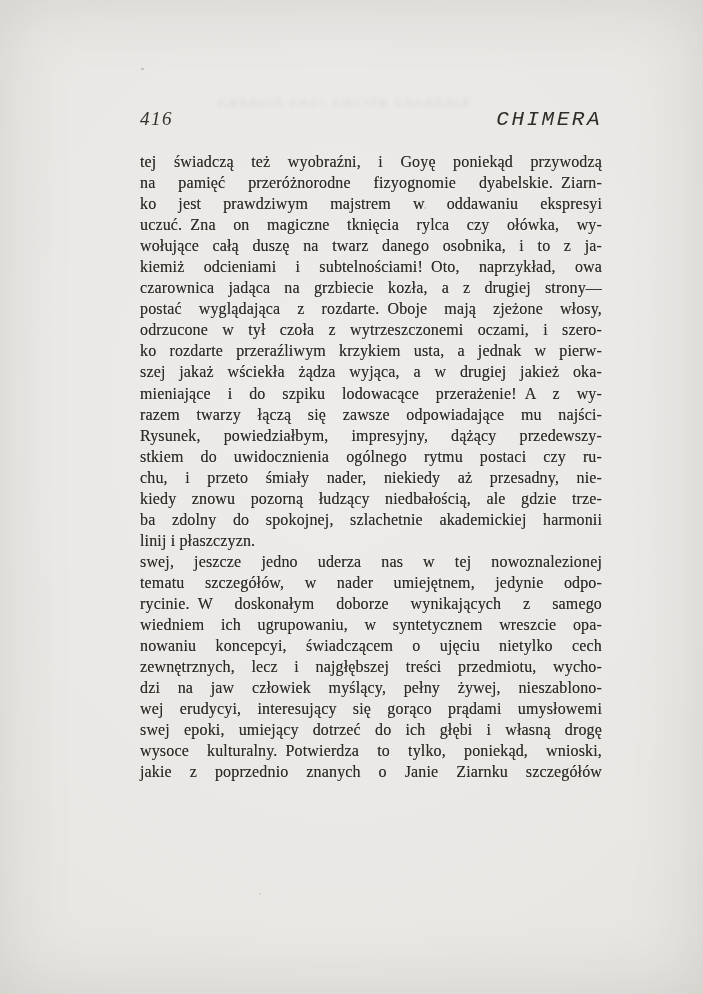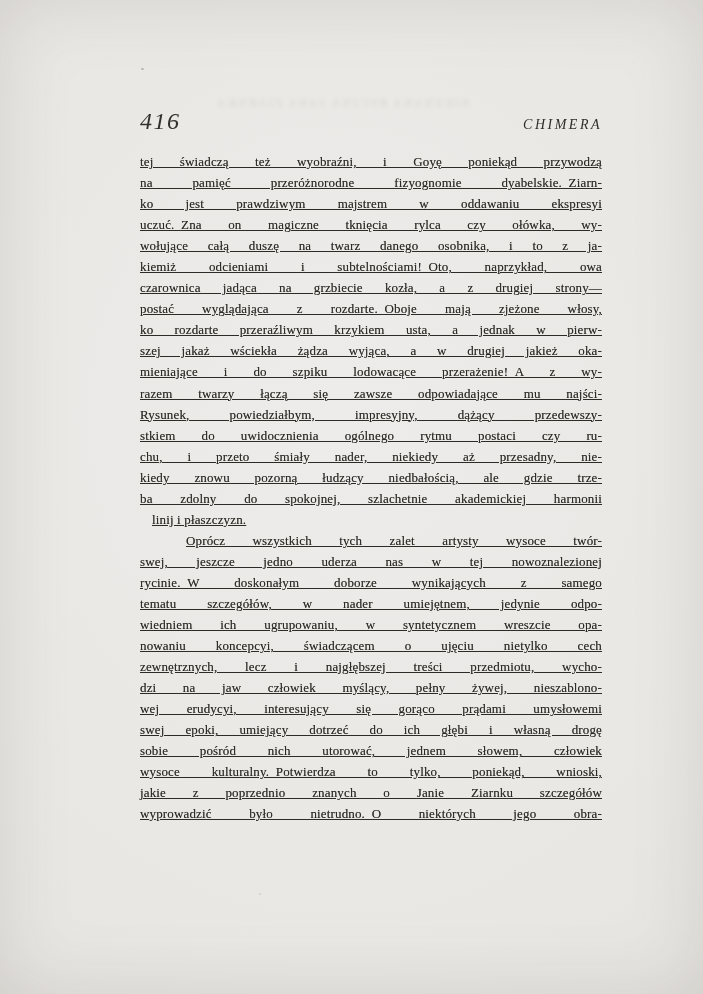--- a/index.html
+++ b/index.html
@@ -24,29 +24,30 @@
     position: absolute;
     left: 140px;
     top: 108px;
     width: 462px;
     display: flex;
     justify-content: space-between;
     align-items: baseline;
   }
   .page-number {
     font-style: italic;
-    font-size: 24px;
+    font-size: 19px;
     letter-spacing: 1.5px;
     color: #34312c;
   }
   .running-title {
     font-style: italic;
-    font-size: 14px;
+    font-size: 21px;
     letter-spacing: 2.5px;
     color: #312e29;
+    font-family: Liberation Mono, monospace;
   }
   
   .show-through {
     position: absolute;
     left: 230px;
     top: 95px;
     width: 240px;
     height: 26px;
     text-align: center;
     transform: scaleX(-1);
@@ -60,34 +61,32 @@
     pointer-events: none;
   }
   
   .text-block {
     position: absolute;
     left: 140px;
     top: 151px;
     width: 462px;
   }
   .line {
-    font-size: 13px;
+    font-size: 16px;
     line-height: 21.05px;
     letter-spacing: 0.15px;
     text-align: justify;
     text-align-last: justify;
     text-shadow: 0 0 0.4px rgba(46, 43, 39, 0.55);
-    text-decoration: underline;
   }
   .line.para-indent {
     text-indent: 46px;
   }
   .line.para-end {
     text-align-last: left;
-    margin-left: 12px;
   }
   
   .speck {
     position: absolute;
     border-radius: 50%;
     background: #7d7a72;
     pointer-events: none;
   }
   .speck.s1 { left: 141px; top: 68px;  width: 3px; height: 2px; opacity: 0.45; }
   .speck.s2 { left: 424px; top: 207px; width: 2px; height: 2px; opacity: 0.28; }
@@ -107,43 +106,41 @@
 
   <div class="text-block">
     <div class="line">tej świadczą też wyobraźni, i Goyę poniekąd przywodzą</div>
     <div class="line">na pamięć przeróżnorodne fizyognomie dyabelskie. Ziarn-</div>
     <div class="line">ko jest prawdziwym majstrem w oddawaniu ekspresyi</div>
     <div class="line">uczuć. Zna on magiczne tknięcia rylca czy ołówka, wy-</div>
     <div class="line">wołujące całą duszę na twarz danego osobnika, i to z ja-</div>
     <div class="line">kiemiż odcieniami i subtelnościami! Oto, naprzykład, owa</div>
     <div class="line">czarownica jadąca na grzbiecie kozła, a z drugiej strony—</div>
     <div class="line">postać wyglądająca z rozdarte. Oboje mają zjeżone włosy,</div>
+    <div class="line">odrzucone w tył czoła z wytrzeszczonemi oczami, i szero-</div>
     <div class="line">ko rozdarte przeraźliwym krzykiem usta, a jednak w pierw-</div>
     <div class="line">szej jakaż wściekła żądza wyjąca, a w drugiej jakież oka-</div>
     <div class="line">mieniające i do szpiku lodowacące przerażenie! A z wy-</div>
     <div class="line">razem twarzy łączą się zawsze odpowiadające mu najści-</div>
     <div class="line">Rysunek, powiedziałbym, impresyjny, dążący przedewszy-</div>
     <div class="line">stkiem do uwidocznienia ogólnego rytmu postaci czy ru-</div>
     <div class="line">chu, i przeto śmiały nader, niekiedy aż przesadny, nie-</div>
     <div class="line">kiedy znowu pozorną łudzący niedbałością, ale gdzie trze-</div>
     <div class="line">ba zdolny do spokojnej, szlachetnie akademickiej harmonii</div>
     <div class="line para-end">linij i płaszczyzn.</div>
-    <div class="line para-indent">Oprócz wszystkich tych zalet artysty wysoce twór-</div>
     <div class="line">swej, jeszcze jedno uderza nas w tej nowoznalezionej</div>
+    <div class="line">tematu szczegółów, w nader umiejętnem, jedynie odpo-</div>
     <div class="line">rycinie. W doskonałym doborze wynikających z samego</div>
-    <div class="line">tematu szczegółów, w nader umiejętnem, jedynie odpo-</div>
     <div class="line">wiedniem ich ugrupowaniu, w syntetycznem wreszcie opa-</div>
     <div class="line">nowaniu koncepcyi, świadczącem o ujęciu nietylko cech</div>
     <div class="line">zewnętrznych, lecz i najgłębszej treści przedmiotu, wycho-</div>
     <div class="line">dzi na jaw człowiek myślący, pełny żywej, nieszablono-</div>
     <div class="line">wej erudycyi, interesujący się gorąco prądami umysłowemi</div>
     <div class="line">swej epoki, umiejący dotrzeć do ich głębi i własną drogę</div>
-    <div class="line">sobie pośród nich utorować, jednem słowem, człowiek</div>
     <div class="line">wysoce kulturalny. Potwierdza to tylko, poniekąd, wnioski,</div>
     <div class="line">jakie z poprzednio znanych o Janie Ziarnku szczegółów</div>
-    <div class="line">wyprowadzić było nietrudno. O niektórych jego obra-</div>
   </div>
 
   <div class="speck s1"></div>
   <div class="speck s2"></div>
   <div class="speck s3"></div>
 
 </div>
 
 </body></html>

